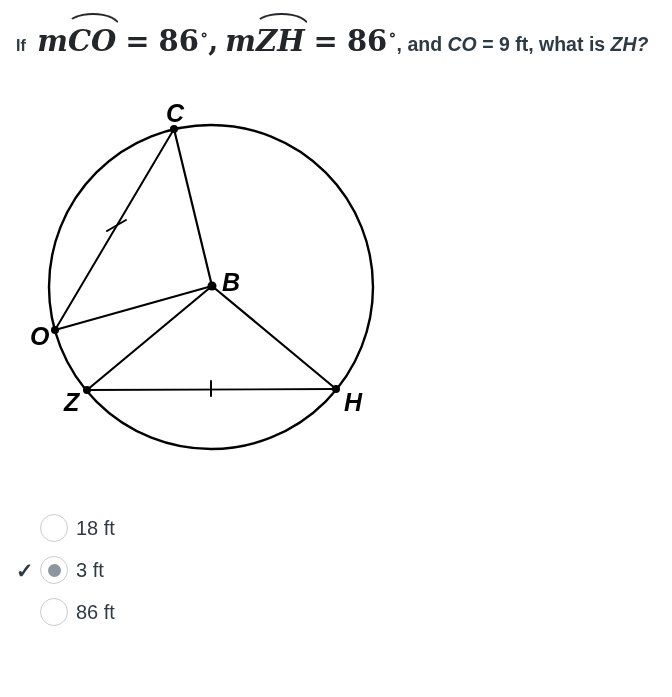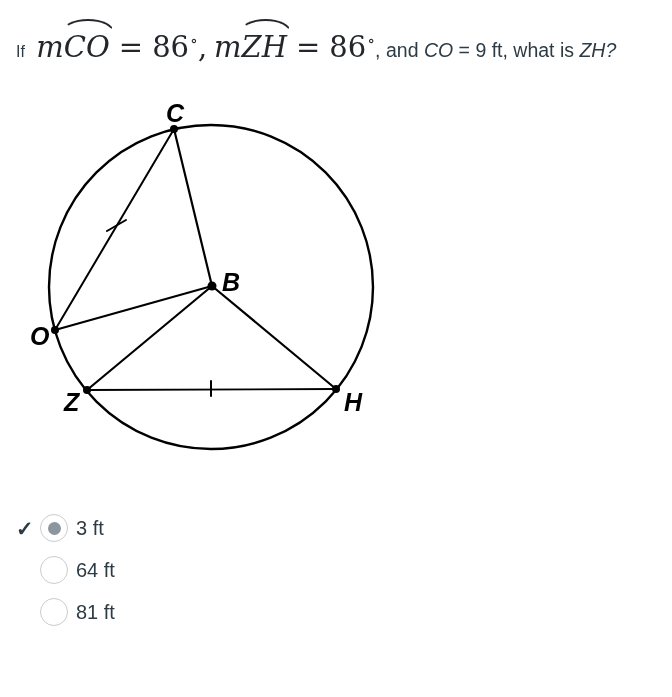--- a/index.html
+++ b/index.html
@@ -9,23 +9,24 @@
     width: 672px;
     height: 697px;
     font-family: "Liberation Sans", sans-serif;
     overflow: hidden;
   }
 
   
   .question-line {
     position: absolute;
     left: 16px;
-    top: 30px;
+    top: 24px;
     white-space: nowrap;
     color: #2D3B45;
+    font-weight: bold;
   }
   .t-if {
     font-size: 16px;
     margin-right: 7px;
     white-space: pre;
   }
   .t-math {
     font-family: "DejaVu Serif", serif;
     font-size: 29px;
     color: #23272b;
@@ -162,32 +163,32 @@
 
   <text x="175" y="122" text-anchor="middle">C</text>
   <text x="30" y="345">O</text>
   <text x="64" y="411">Z</text>
   <text x="344" y="411">H</text>
   <text x="222" y="291">B</text>
 </svg>
 
 <div class="options">
 
+  <div class="option-row">
+    <span class="check"></span>
+    <span class="radio"></span>
+    <span class="option-label">18 ft</span>
+  </div>
 
   <div class="option-row">
     <span class="check">✓</span>
     <span class="radio selected"></span>
     <span class="option-label">3 ft</span>
   </div>
 
   <div class="option-row">
     <span class="check"></span>
     <span class="radio"></span>
-    <span class="option-label">64 ft</span>
+    <span class="option-label">86 ft</span>
   </div>
 
-  <div class="option-row">
-    <span class="check"></span>
-    <span class="radio"></span>
-    <span class="option-label">81 ft</span>
-  </div>
 
 </div>
 
 </body></html>

